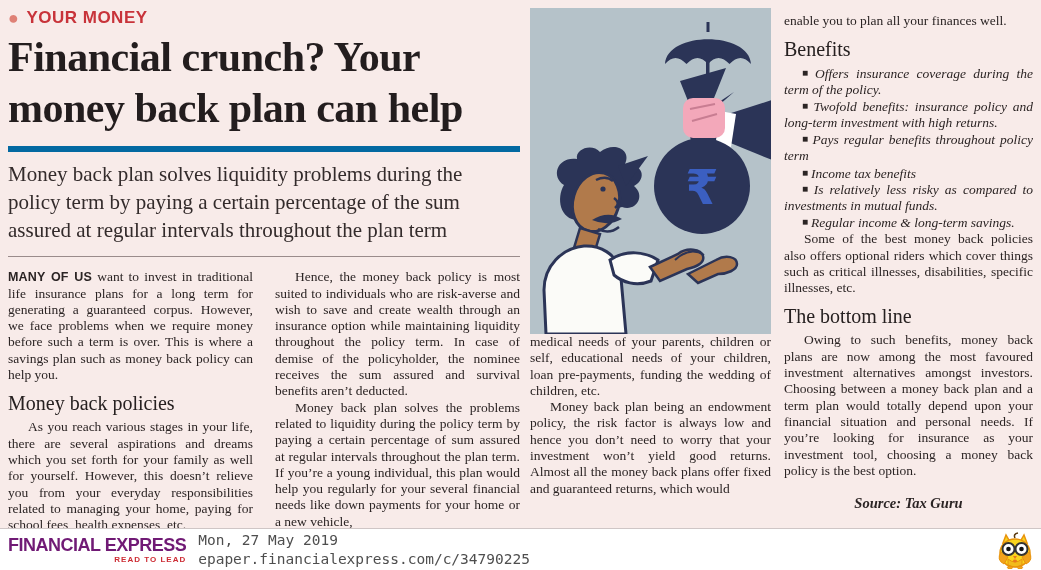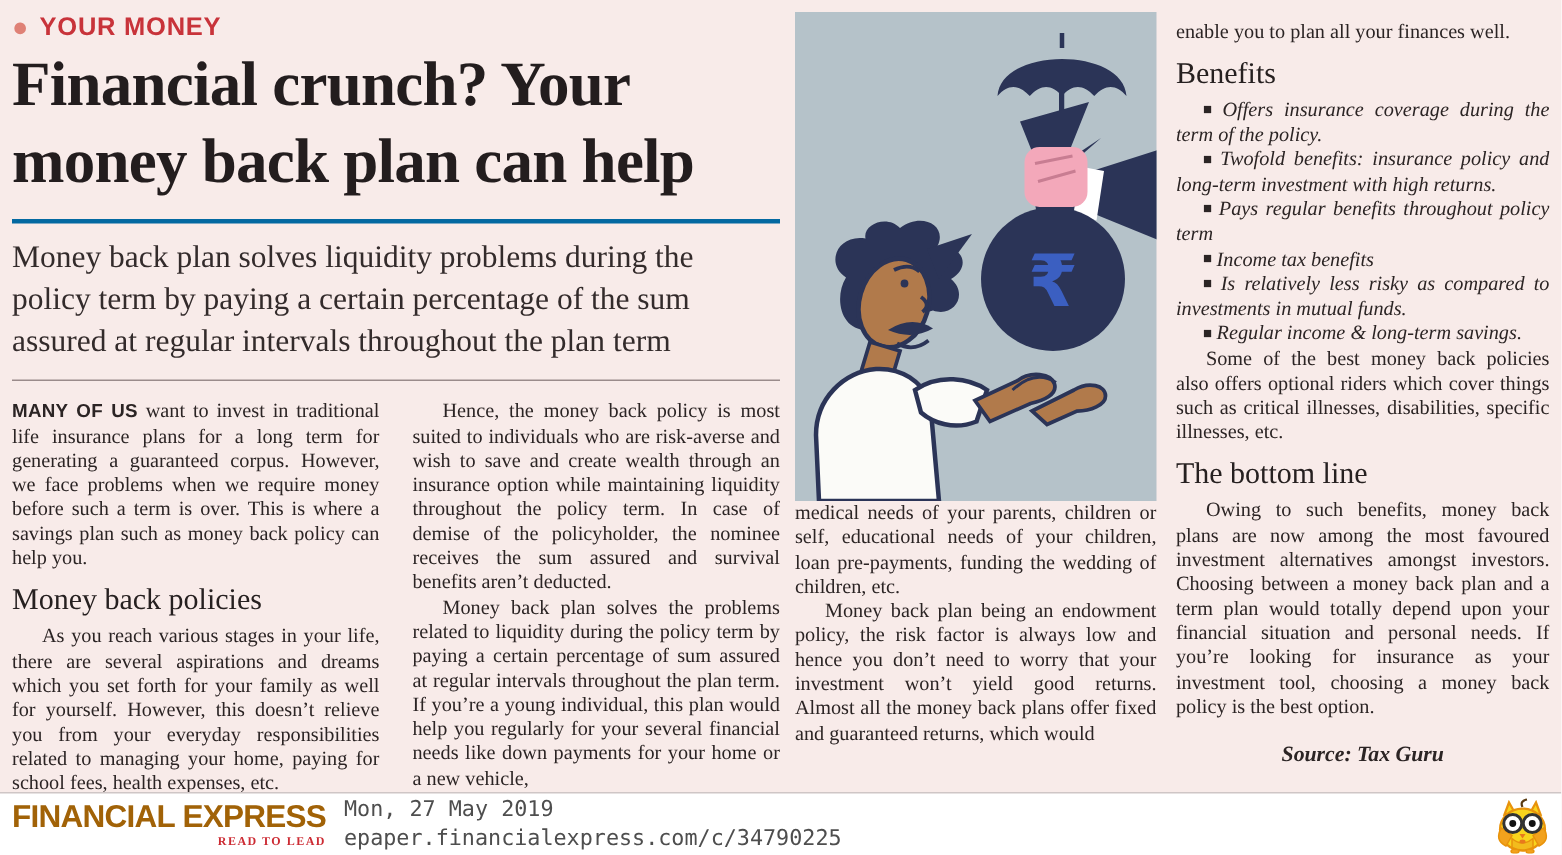--- a/index.html
+++ b/index.html
@@ -5,21 +5,21 @@
   * { margin:0; padding:0; box-sizing:border-box; }
   html,body { width:1041px; height:570px; }
   .page { width:1041px; height:570px; background:#fff; font-family:"Liberation Serif", serif; color:#2b2424; overflow:hidden; }
   .article { height:528px; background:#f8ebe9; display:flex; overflow:hidden; }
 
   
   .zone-left { width:514px; margin-left:8px; padding-top:8px; overflow:hidden; }
   .kicker { font-family:"Liberation Sans", sans-serif; font-weight:bold; font-size:17px; letter-spacing:.5px; color:#c8333a; display:flex; align-items:center; }
   .kicker .dot { color:#df8176; font-size:18px; margin-right:7px; line-height:1; }
   h1.headline { font-size:42px; line-height:1.22; font-weight:bold; color:#231d1e; letter-spacing:-.5px; margin:4px 0 12px; }
-  .standfirst { font-size:21px; line-height:1.33; color:#332b2b; border-top:3px solid #0369a1; border-bottom:1px solid #9a8b8b; padding:9px 0 11px; margin-bottom:12px; }
+  .standfirst { font-size:21px; line-height:1.33; color:#332b2b; border-top:6px solid #0369a1; border-bottom:1px solid #9a8b8b; padding:9px 0 11px; margin-bottom:12px; }
   .cols { display:flex; gap:22px; }
   .col { width:252px; overflow:hidden; }
 
   p.body { font-size:13.5px; line-height:16.3px; text-align:justify; }
   p.ind { text-indent:20px; }
   .lead-caps { font-family:"Liberation Sans", sans-serif; font-weight:bold; font-size:12.5px; letter-spacing:.2px; }
   h2.sec { font-size:20px; font-weight:normal; color:#262020; margin:9px 0 4px; }
 
   
   .zone-mid { width:242px; margin-left:10px; padding-top:8px; overflow:hidden; }
@@ -28,22 +28,22 @@
 
   
   .zone-right { width:250px; margin-left:13px; padding-top:13px; margin-right:8px; overflow:hidden; }
   p.bullet { font-size:13.5px; line-height:16.3px; text-align:justify; text-indent:18px;font-style:italic; }
   .sq { font-size:10px; margin-right:3px; vertical-align:1.5px; }
   .source { text-align:center; font-weight:bold; font-style:italic; font-size:14.5px; margin-top:16px; }
 
   
   .footer { height:42px; background:#fff; border-top:1px solid #cfc6c6; display:flex; align-items:center; }
   .fe-logo { margin-left:8px; display:flex; flex-direction:column; align-items:flex-end; }
-  .fe-name { font-family:"Liberation Sans", sans-serif; font-weight:bold; font-size:21px; letter-spacing:-.5px; color:#a16207; line-height:1; }
-  .fe-tag { font-family:Liberation Serif, serif; font-weight:bold; font-size:8px; letter-spacing:1px; color:#cc2b33; margin-top:1px; }
+  .fe-name { font-family:"Liberation Sans", sans-serif; font-weight:bold; font-size:18px; letter-spacing:-.5px; color:#701a75; line-height:1; }
+  .fe-tag { font-family:Liberation Sans, sans-serif; font-weight:bold; font-size:8px; letter-spacing:1px; color:#cc2b33; margin-top:1px; }
   .stamp { margin-left:12px; font-family:"DejaVu Sans Mono", monospace; font-size:14.5px; color:#4e4e4e; line-height:1.3; }
   .owl { margin-left:auto; margin-right:6px; display:flex; align-items:flex-end; }
 </style>
 </head>
 <body>
 
 <div class="page">
   <div class="article">
 
     <div class="zone-left">

